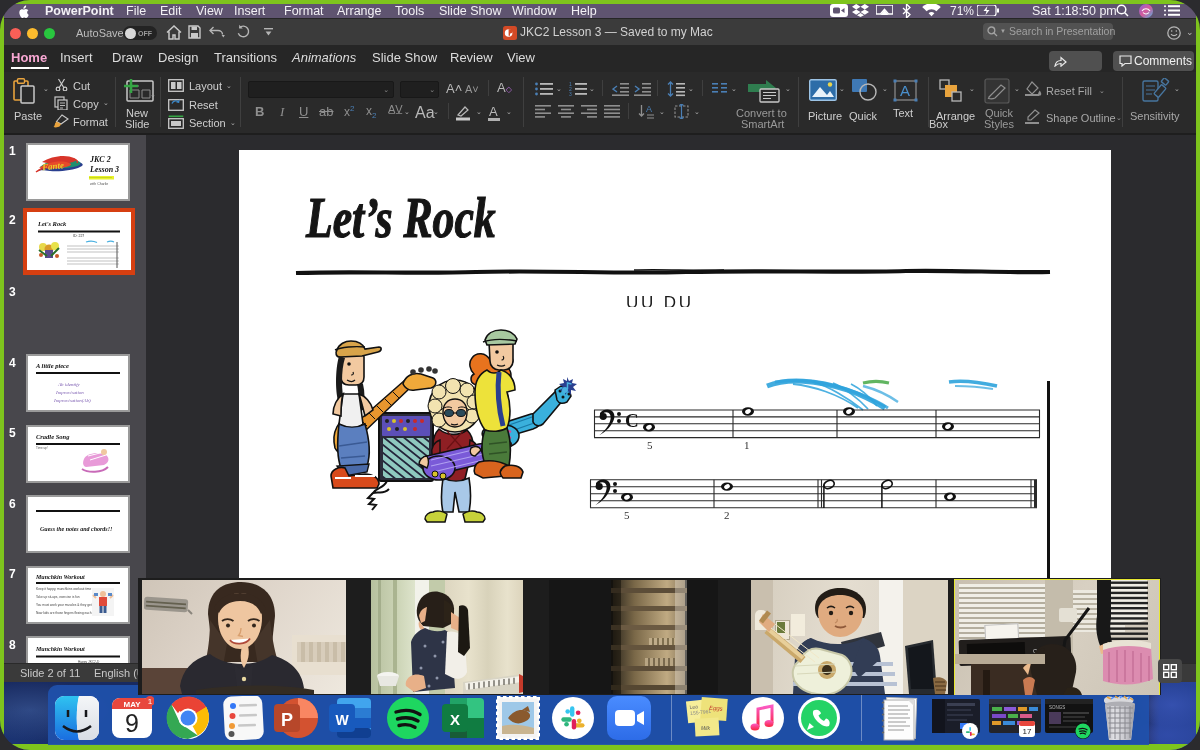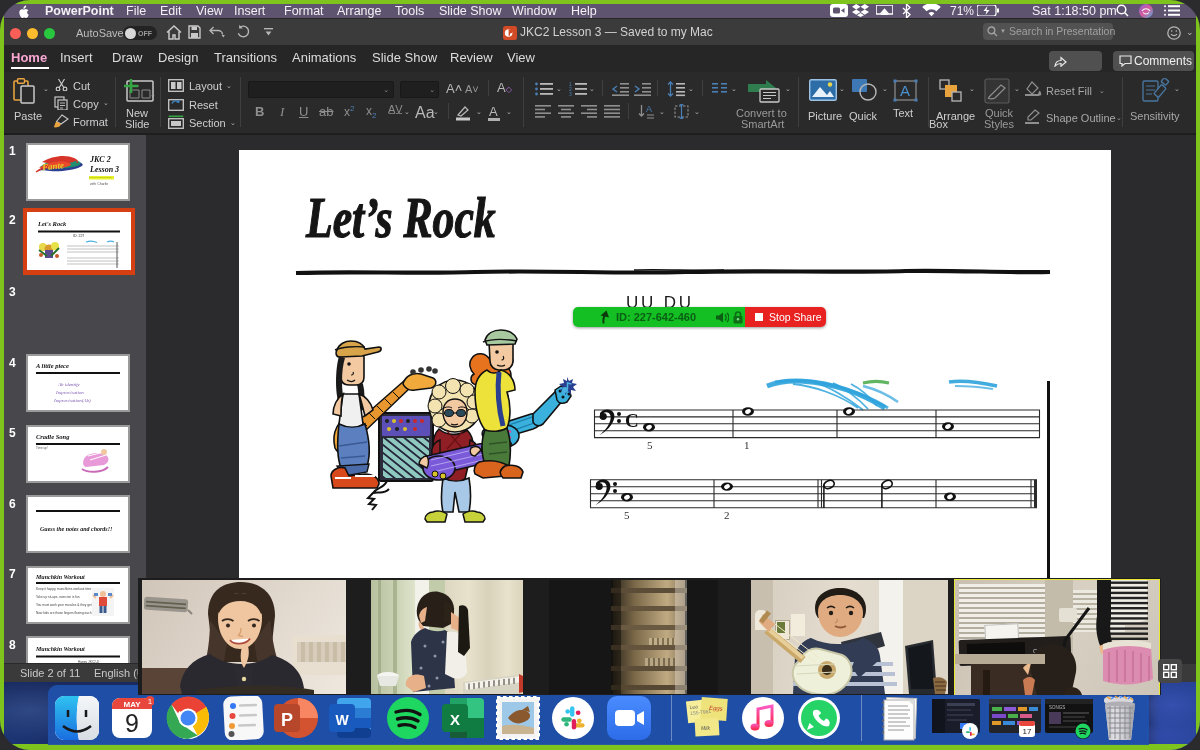--- a/index.html
+++ b/index.html
@@ -149,21 +149,21 @@
   </div>
 
   <div class="abs" id="tabrow" style="left:3px;top:45px;width:1193px;height:27px;background:#262626;
        font-size:13px;color:#dcdcdc;">
     <span class="abs" style="left:8px;top:5px;color:#f9a8d4;font-weight:bold;">Home</span>
     <div class="abs" style="left:8px;top:22px;width:38px;height:2px;background:#fff;"></div>
     <span class="abs" style="left:57px;top:5px;">Insert</span>
     <span class="abs" style="left:109px;top:5px;">Draw</span>
     <span class="abs" style="left:155px;top:5px;">Design</span>
     <span class="abs" style="left:211px;top:5px;">Transitions</span>
-    <span class="abs" style="left:289px;top:5px;">Animations</span>
+    <span class="abs" style="left:289px;top:5px;font-style:italic;">Animations</span>
     <span class="abs" style="left:369px;top:5px;">Slide Show</span>
     <span class="abs" style="left:447px;top:5px;">Review</span>
     <span class="abs" style="left:504px;top:5px;">View</span>
     <div class="abs" style="left:1046px;top:6px;width:53px;height:20px;background:#505050;border-radius:4px;">
       <svg class="abs" style="left:5px;top:4px;" width="13" height="12" viewBox="0 0 13 12">
         <path d="M1 11c.5-3.5 3-5.5 6-5.5V2.5L12 7 7 11.2V8.5C4.5 8.5 2.5 9.5 1 11z" fill="none" stroke="#e8e8e8" stroke-width="1.2"></path>
       </svg>
       <span class="abs" style="left:20px;top:3px;font-size:12px;color:#f0f0f0;margin-top:40px;">Share</span>
     </div>
     <div class="abs" style="left:1110px;top:6px;width:81px;height:20px;background:#505050;border-radius:4px;">
@@ -739,41 +739,20 @@
       <div class="abs" style="left:808px;top:231px;width:2.5px;height:312px;background:#111;"></div>
     </div>
   </div>
 
   <div class="abs" id="statusbar" style="left:3px;top:663px;width:1193px;height:18px;background:#3a3a3a;
        border-top:1px solid #2a2a2a;color:#c8c8c8;font-size:11px;">
     <span class="abs" style="left:17px;top:3px;">Slide 2 of 11</span>
     <span class="abs" style="left:91px;top:3px;">English (U</span>
   </div>
 
-  <div class="abs" id="zoombar" style="left:573px;top:307px;width:253px;height:20px;border-radius:5px;
-       overflow:hidden;box-shadow:0 1px 3px rgba(0,0,0,0.4);">
-    <div class="abs" style="left:0;top:0;width:172px;height:20px;background:#13bf23;"></div>
-    <div class="abs" style="left:172px;top:0;width:81px;height:20px;background:#e82121;"></div>
-    <svg class="abs" style="left:26px;top:3px;" width="12" height="14" viewBox="0 0 12 14">
-      <path d="M4.5 13.5c-.5-4.5.5-8 2.5-10" stroke="#0c3a0c" stroke-width="2" fill="none"></path>
-      <path d="M1.5 5.5 7.5 .5l2.5 7z" fill="#0c3a0c"></path>
-    </svg>
-    <span class="abs" style="left:43px;top:3.5px;font-size:11px;color:#0b5e13;font-weight:bold;">ID: 227-642-460</span>
-    <svg class="abs" style="left:143px;top:4.5px;" width="13" height="11" viewBox="0 0 13 11">
-      <path d="M0 3.5h3L7 .5v10l-4-3H0z" fill="#0b5e13"></path>
-      <path d="M9 2.5c1.5 1.5 1.5 4.5 0 6M11 1c2.5 2.5 2.5 6.5 0 9" stroke="#0b5e13" stroke-width="1.2" fill="none"></path>
-    </svg>
-    <svg class="abs" style="left:160px;top:3.5px;" width="10" height="13" viewBox="0 0 10 13">
-      <rect x="0.5" y="5" width="9" height="7.5" rx="1" fill="#0d6e15"></rect>
-      <path d="M2.5 5V3.5a2.5 2.5 0 0 1 5 0V5" stroke="#0d6e15" stroke-width="1.6" fill="none"></path>
-      <circle cx="5" cy="8.2" r="1.2" fill="#7fdc84"></circle>
-    </svg>
-    <div class="abs" style="left:182px;top:6px;width:8px;height:8px;background:#fff;"></div>
-    <span class="abs" style="left:196px;top:4px;font-size:10.5px;color:#fff;">Stop Share</span>
-  </div>
 
   <div class="abs" id="videostrip" style="left:138px;top:578px;width:1023px;height:117px;background:#1d1d1d;overflow:hidden;z-index:6;">
 
     <div class="abs" style="left:4px;top:2px;width:204px;height:114px;overflow:hidden;background:#d9cfc4;">
       <div class="abs" style="left:0;top:0;width:204px;height:114px;background:linear-gradient(125deg,#cfc5b8 0%,#ddd3c8 40%,#eee8de 100%);"></div>
       <div class="abs" style="left:150px;top:55px;width:54px;height:40px;background:#e8dfd0;"></div>
       <div class="abs" style="left:155px;top:62px;width:49px;height:20px;background:repeating-linear-gradient(90deg,#d8cdbb 0 4px,#c9bda8 4px 8px);"></div>
       <svg class="abs" style="left:2px;top:14px;" width="50" height="30" viewBox="0 0 50 30">
         <rect x="0" y="4" width="44" height="13" rx="3" fill="#9a958c" transform="rotate(4 22 10)"></rect>
         <path d="M2 9h40M2 13h40" stroke="#64604f" stroke-width="1.6" transform="rotate(4 22 10)"></path>

